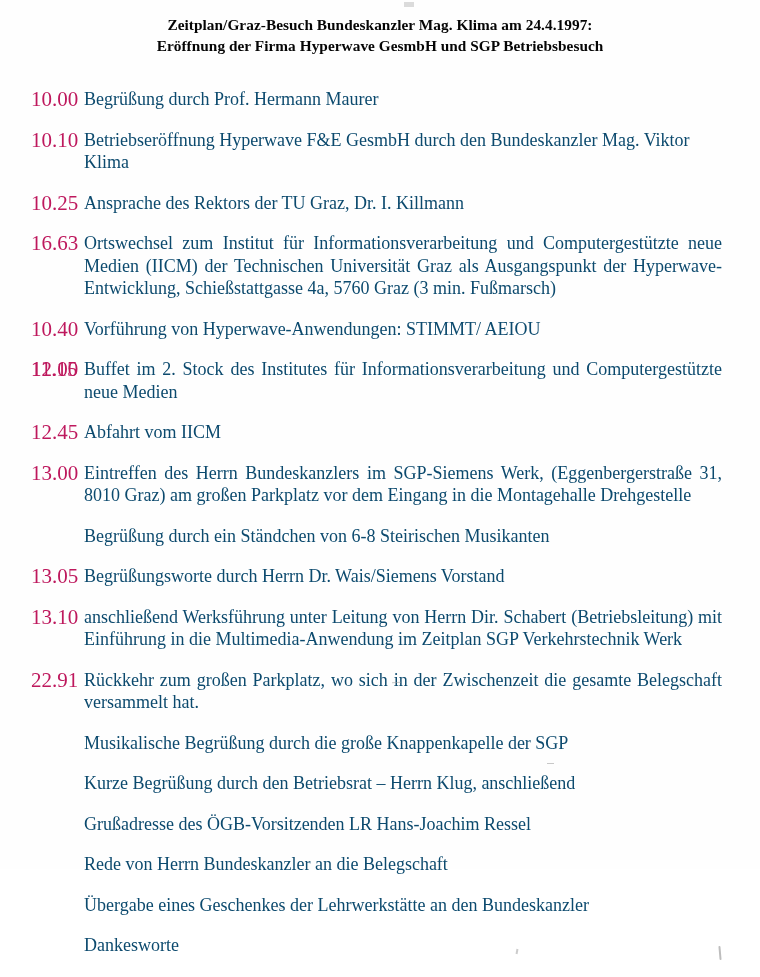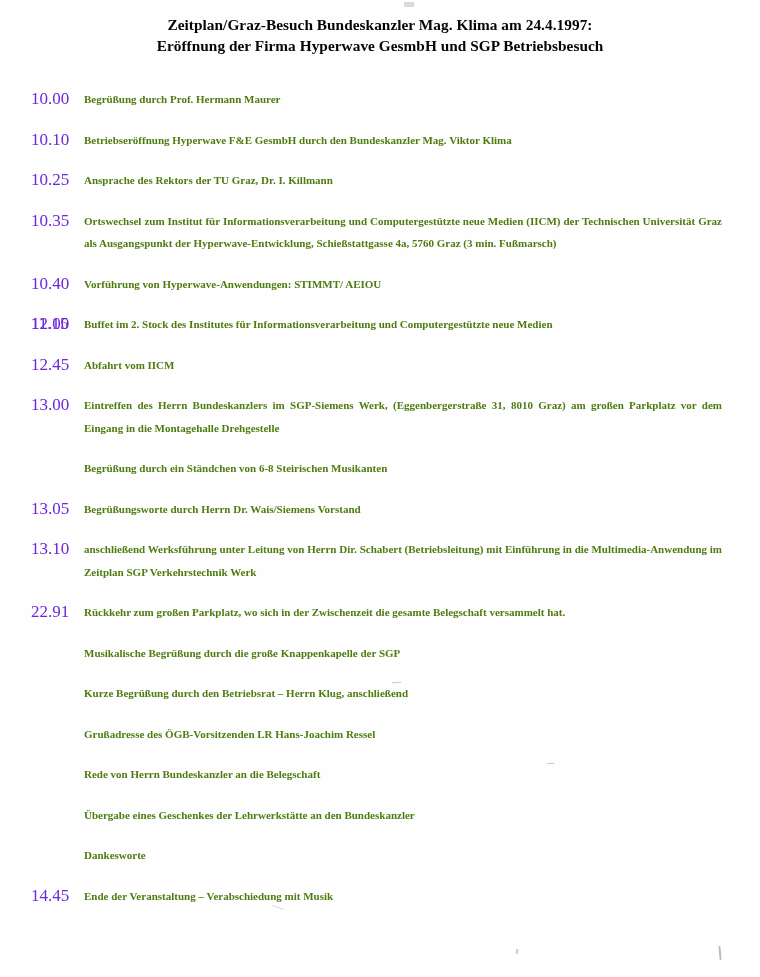--- a/index.html
+++ b/index.html
@@ -53,36 +53,35 @@
     position: relative;
     display: block;
     padding: 0 0 0 0;
     margin: 0 0 18px 0;
   }
   .entry .time {
     position: absolute;
     left: 31px;
     top: 0;
     width: 48px;
-    font-size: 17px;
+    font-size: 21px;
     line-height: 22.5px;
     text-align: left;
     white-space: nowrap;
-    color: #6d28d9;
+    color: #be185d;
   }
   .entry .text {
     margin-left: 84px;
     margin-right: 38px;
-    font-size: 11px;
+    font-size: 18px;
     line-height: 22.5px;
     text-align: justify;
     text-justify: inter-word;
-    color: #4d7c0f;
+    color: #0c4a6e;
     hyphens: none;
-    font-weight: bold;
   }
   .entry .text.flush { text-align: left; }
 
   
   .entry.no-time .text { margin-left: 84px; }
 
   
   .artifact {
     position: absolute;
     background: #9a9a9a;
@@ -113,21 +112,21 @@
       </div>
       <div class="entry">
         <span class="time">10.10</span>
         <div class="text flush">Betriebseröffnung Hyperwave F&amp;E GesmbH durch den Bundeskanzler Mag. Viktor Klima</div>
       </div>
       <div class="entry">
         <span class="time">10.25</span>
         <div class="text flush">Ansprache des Rektors der TU Graz, Dr. I. Killmann</div>
       </div>
       <div class="entry">
-        <span class="time">10.35</span>
+        <span class="time">16.63</span>
         <div class="text">Ortswechsel zum Institut für Informationsverarbeitung und Computergestützte neue Medien (IICM) der Technischen Universität Graz als Ausgangspunkt der Hyperwave-Entwicklung, Schießstattgasse 4a, 5760 Graz (3 min. Fußmarsch)</div>
       </div>
       <div class="entry">
         <span class="time">10.40</span>
         <div class="text flush">Vorführung von Hyperwave-Anwendungen: STIMMT/ AEIOU</div>
       </div>
       <div class="entry">
         <span class="time">11.15</span>
       </div>
       <div class="entry">

